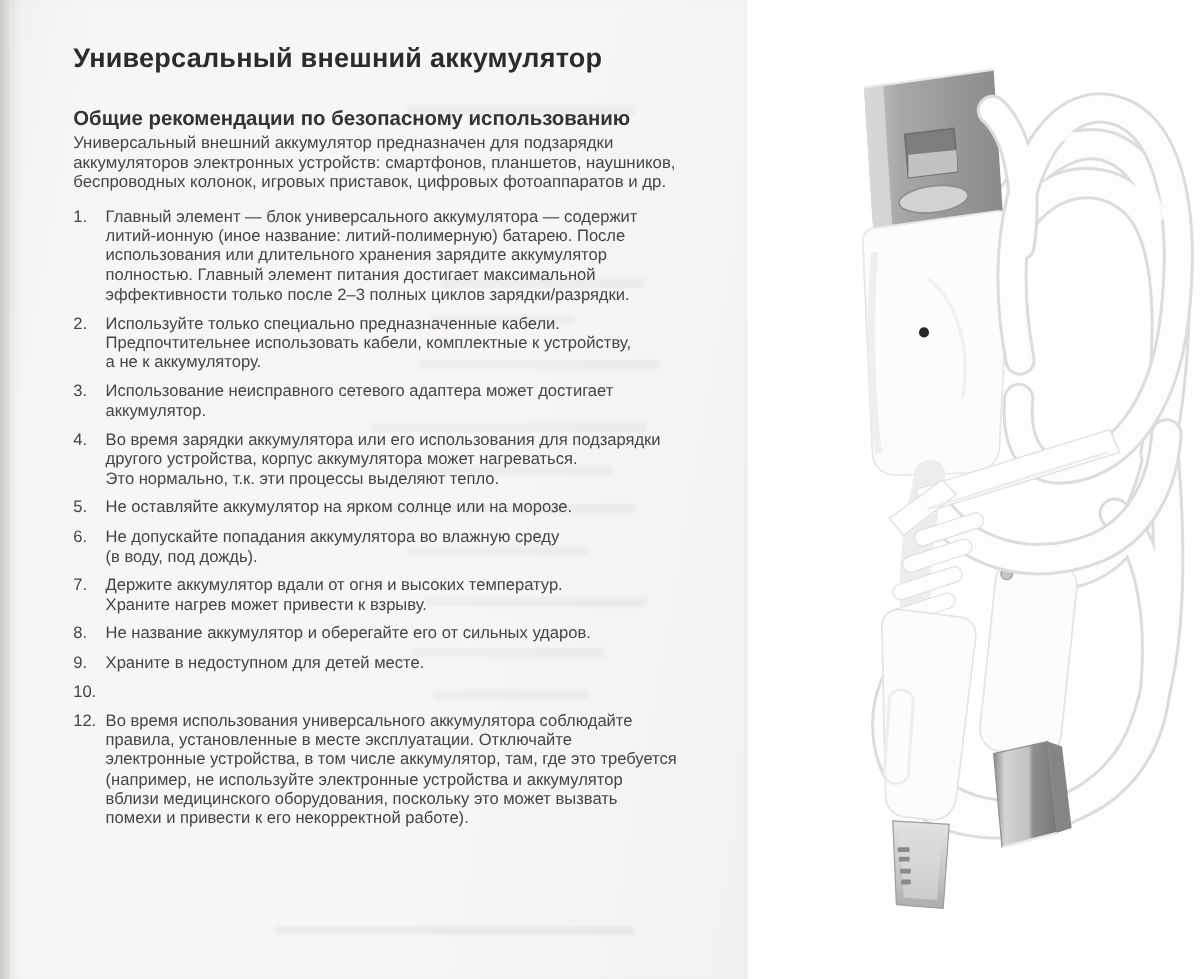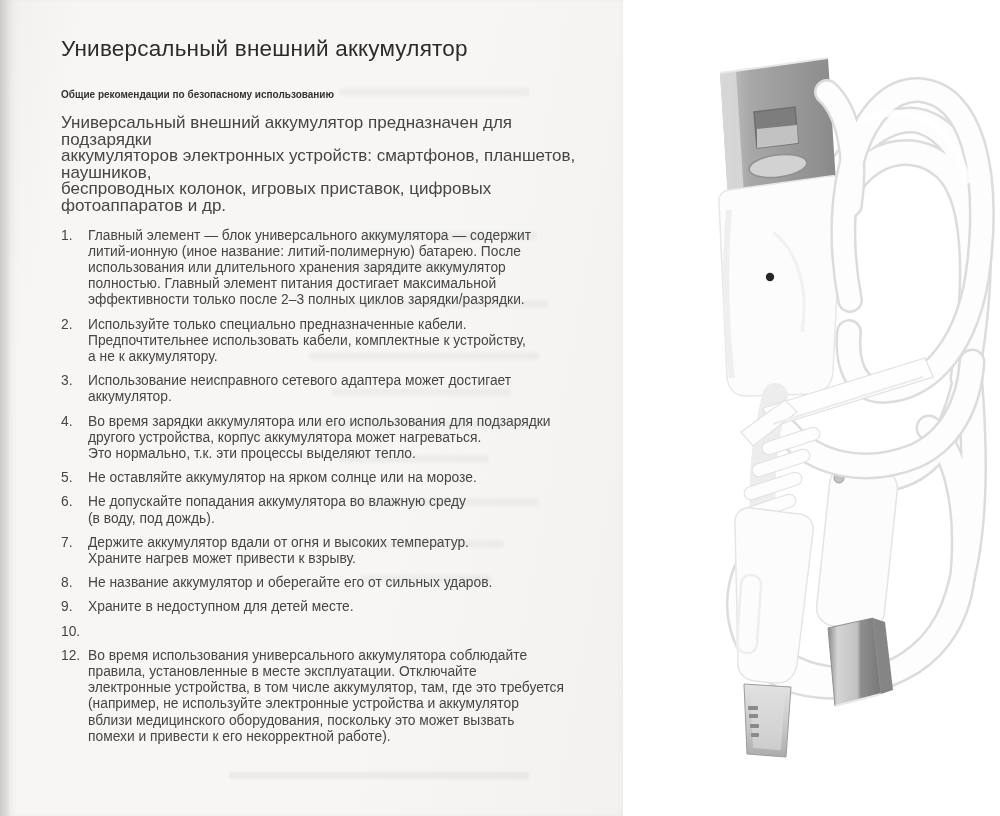--- a/index.html
+++ b/index.html
@@ -9,23 +9,23 @@
 
   
   .desk-strip{position:absolute;left:0;top:0;width:9px;height:816px;
     background:linear-gradient(90deg,#ccc9c6,#dedcd9 70%,#e6e4e1);}
 
   
   .paper{position:absolute;left:9px;top:0;width:614px;height:816px;
     background:linear-gradient(100deg,#f2f0ee 0%,#f8f6f4 10%,#f7f6f4 62%,#f2f1ef 100%);
     box-shadow:inset 6px 0 10px -6px rgba(0,0,0,.10), inset -4px 0 8px -6px rgba(0,0,0,.07);
     box-sizing:border-box;padding:36px 18px 0 52px;}
-  .page-title{font-size:22.5px;font-weight:normal;color:#2b2b2b;letter-spacing:.2px;margin:0;}
-  .section-heading{font-size:10px;font-weight:bold;color:#333333;margin:27px 0 0 0;}
-  .intro{font-size:17px;line-height:16.6px;color:#454545;margin:15px 0 0 0;white-space:pre-line;}
+  .page-title{font-size:22.5px;font-weight:bold;color:#2b2b2b;letter-spacing:.2px;margin:0;}
+  .section-heading{font-size:17px;font-weight:bold;color:#333333;margin:27px 0 0 0;}
+  .intro{font-size:14px;line-height:16.6px;color:#454545;margin:1px 0 0 0;white-space:pre-line;}
   .safety-list{margin-top:13px;}
   .item{display:flex;margin-bottom:8px;font-size:13.8px;line-height:16.2px;color:#454545;}
   .num{flex:none;width:27px;}
   .item-text{white-space:pre-line;}
 
   
   .ghost{position:absolute;background:#6b7280;opacity:.06;filter:blur(1.2px);
     border-radius:2px;height:8px;}
 
   

